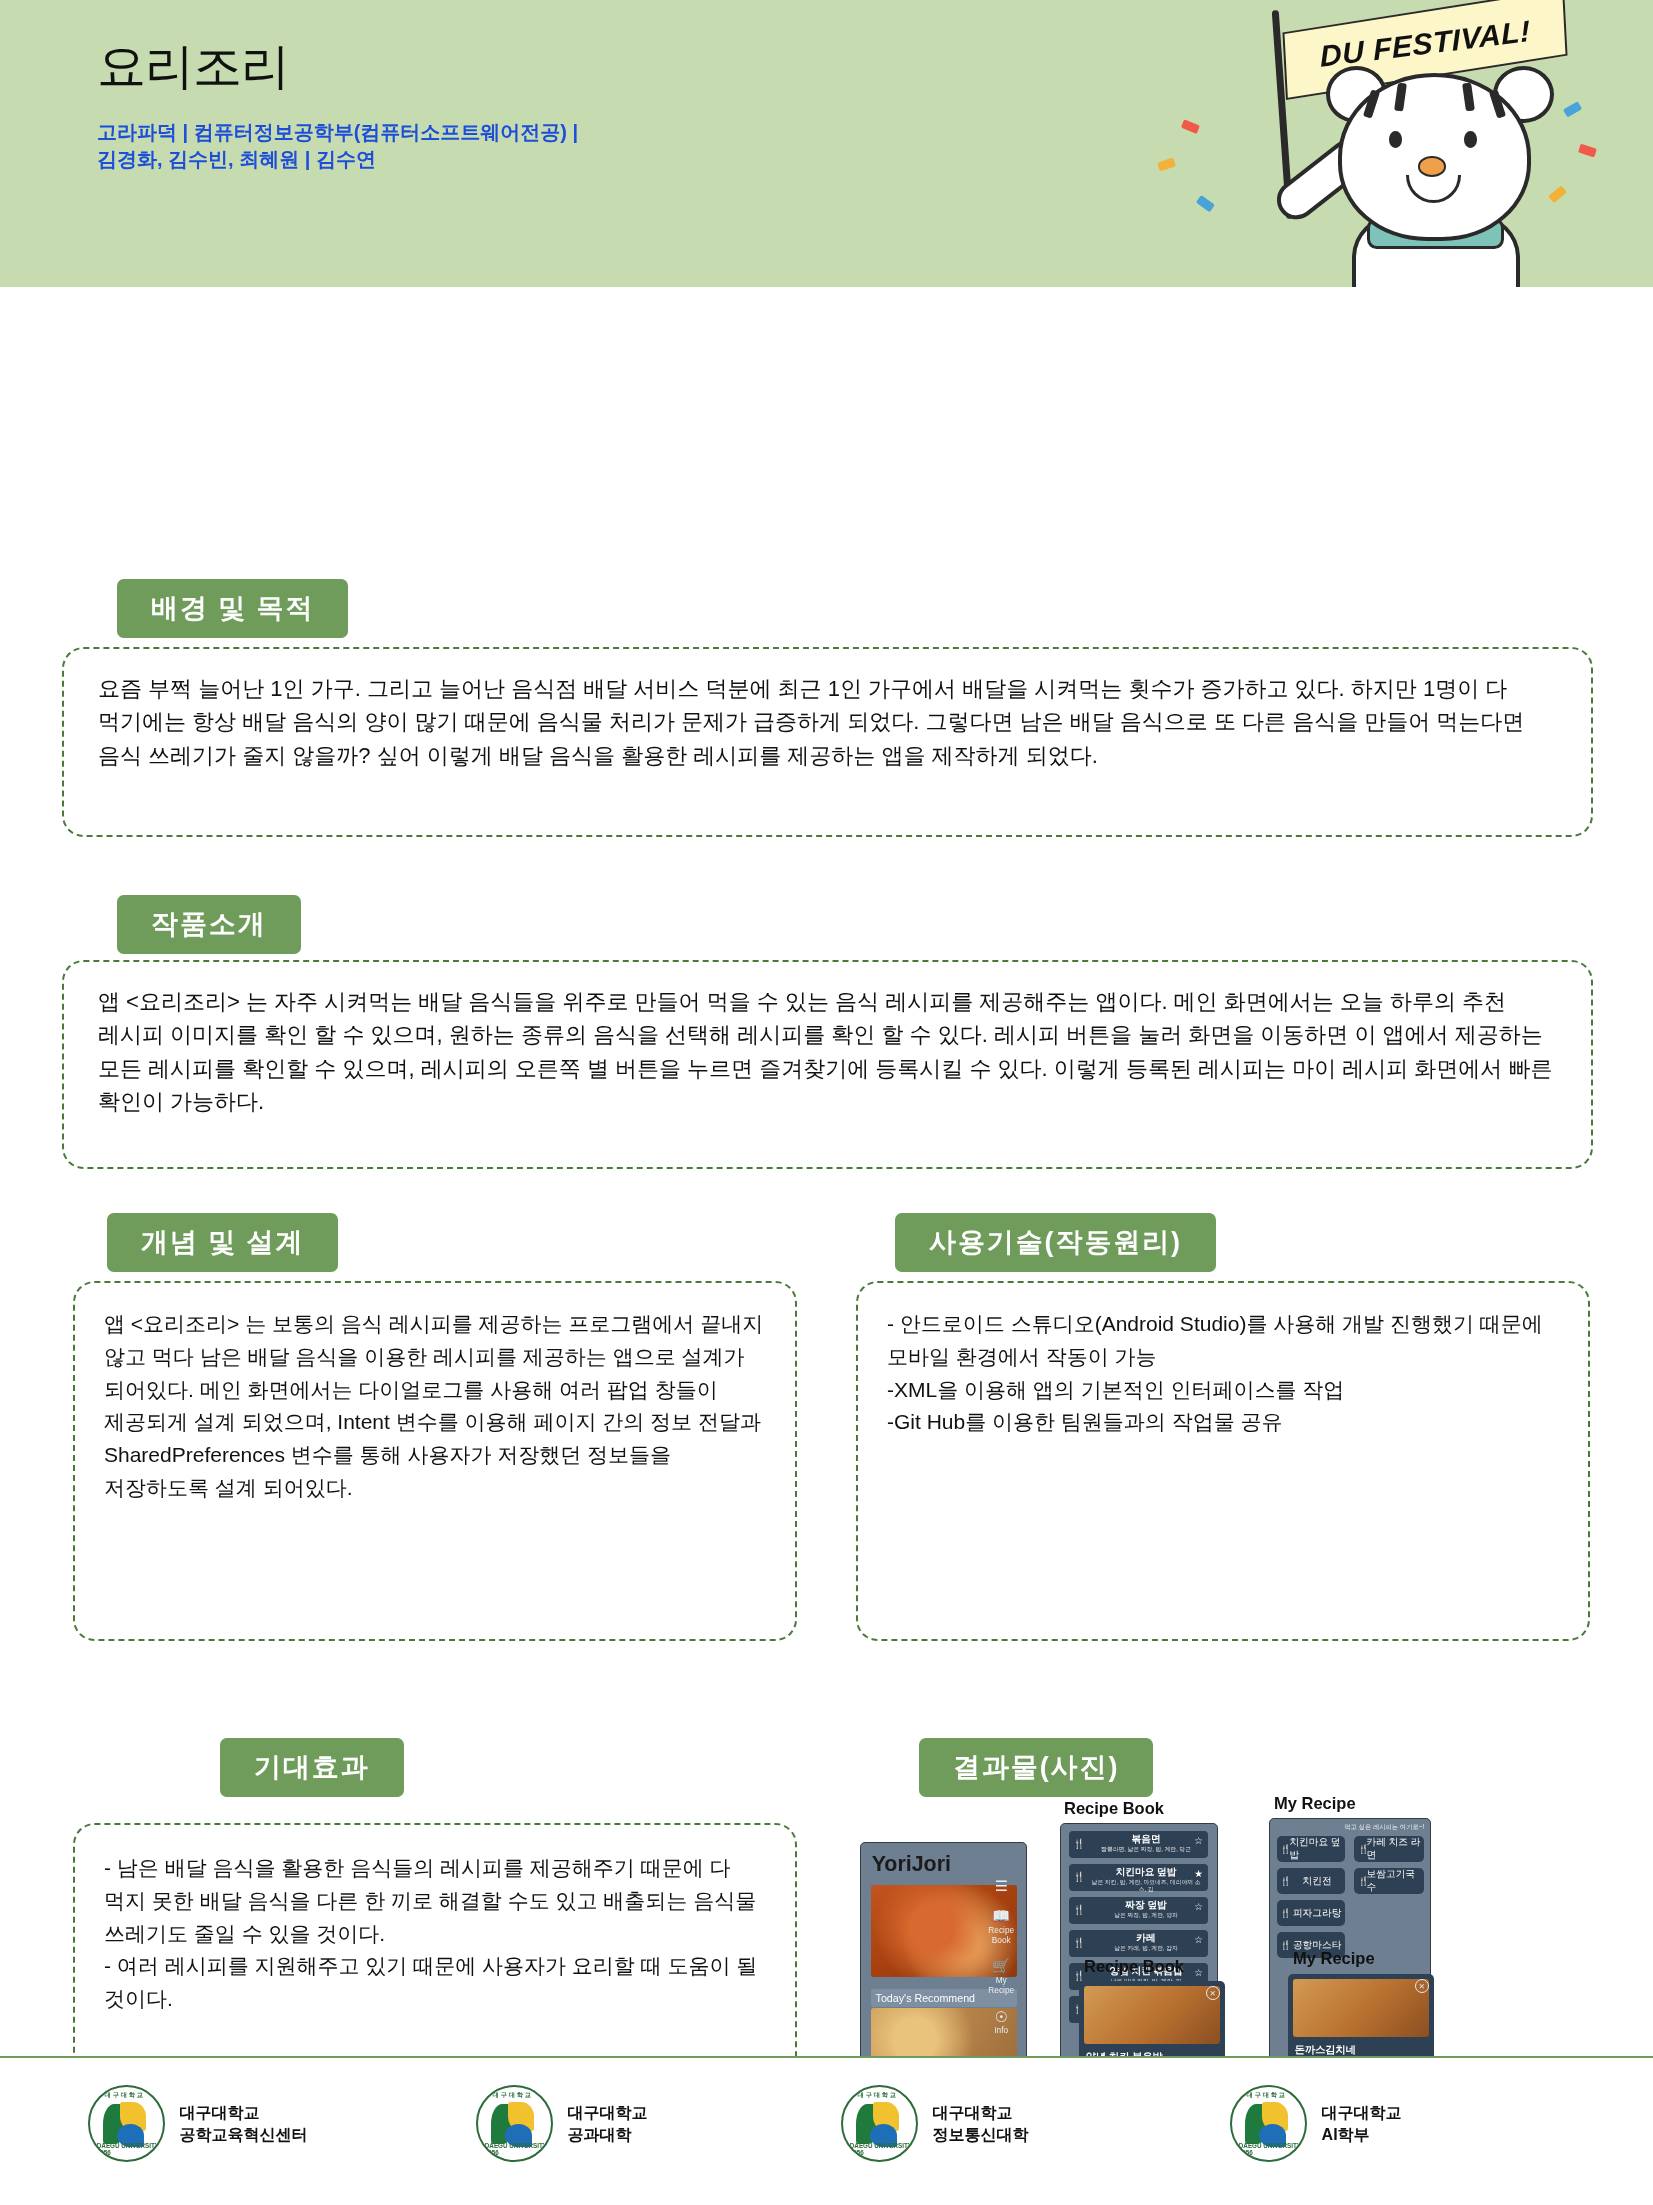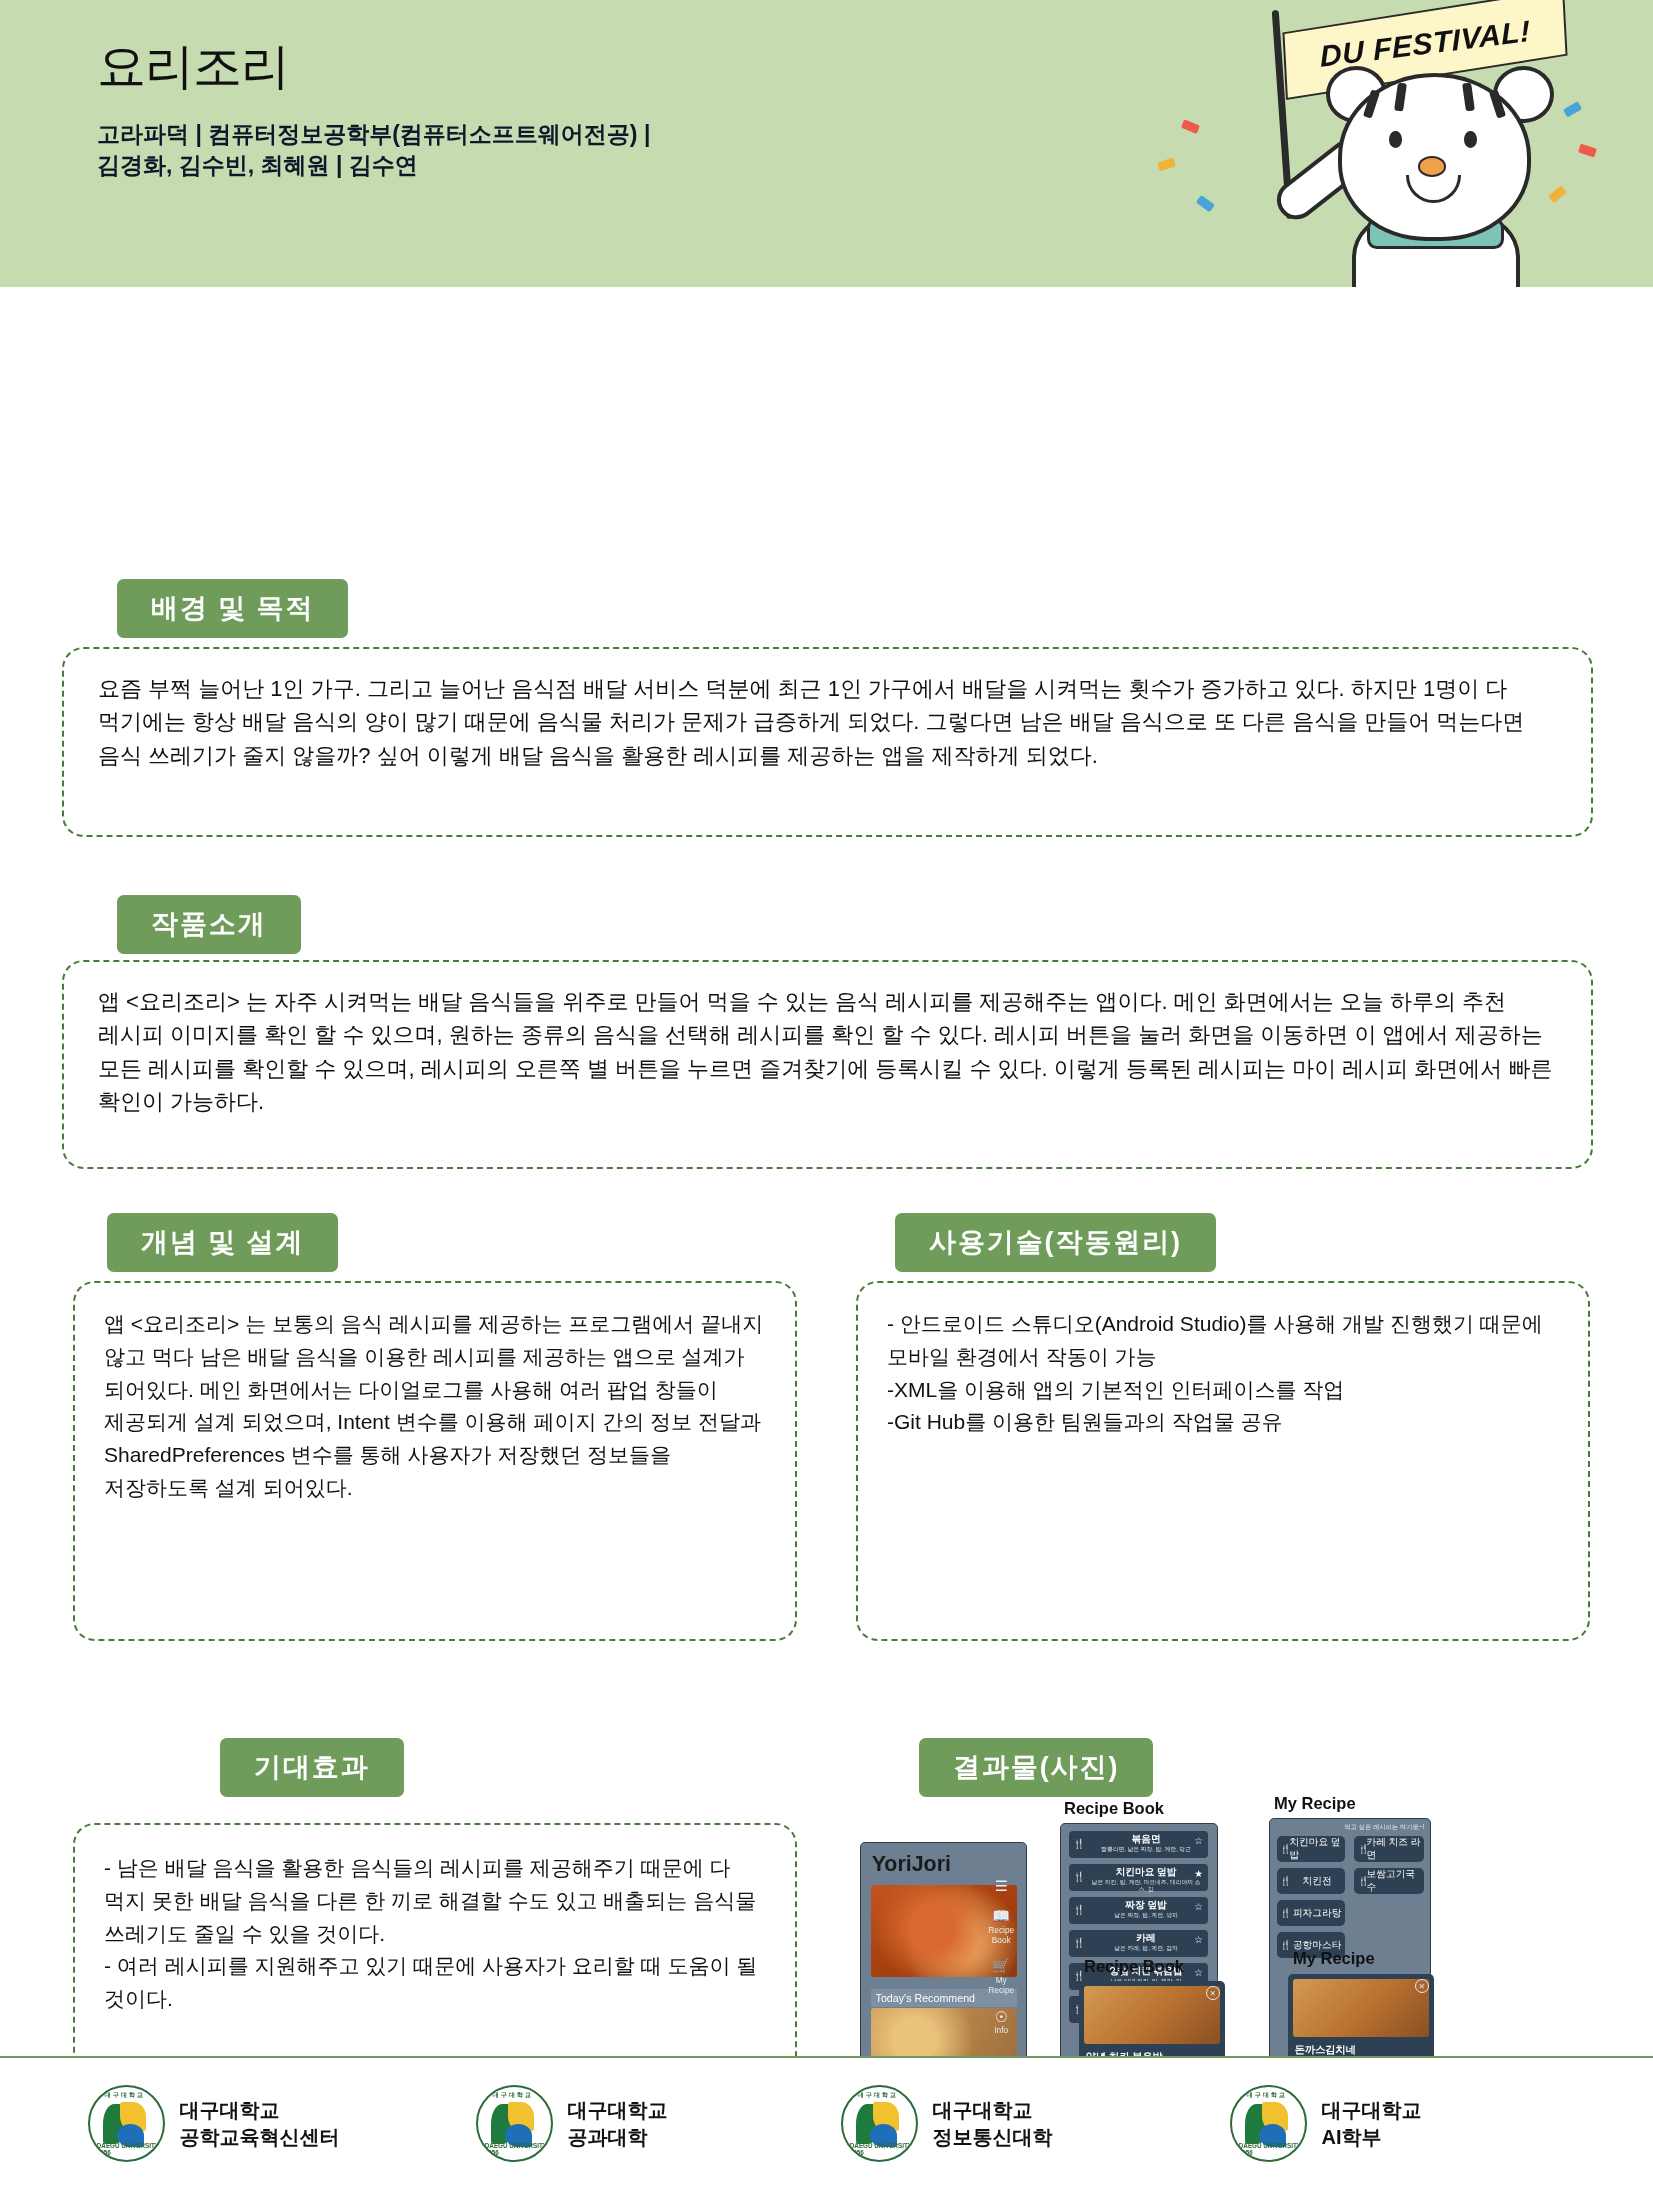--- a/index.html
+++ b/index.html
@@ -31,24 +31,24 @@
     width: 1070px;
   }
   .poster-title {
     font-size: 49px;
     font-weight: normal;
     letter-spacing: -1px;
     margin: 0 0 19.4px 0;
     color: #111;
   }
   .poster-sub {
-    font-size: 23px;
+    font-size: 20px;
     font-weight: bold;
     line-height: 1.35;
-    color: #0f172a;
+    color: #1d4ed8;
     margin: 0;
   }
 
   
   .mascot-wrap {
     position: absolute;
     right: 44px;
     top: 0;
     width: 486px;
     height: 340px;
@@ -373,21 +373,21 @@
   }
   .logo-mark .q1 { left: 12.6px; top: 16.5px; width: 23px; height: 40px; background:#1f7a3d; border-radius: 50% 10% 50% 10%; }
   .logo-mark .q2 { left: 30px; top: 14.6px; width: 26px; height: 29px; background:#f2c12e; border-radius: 10% 50% 10% 50%; }
   .logo-mark .q3 { left: 27px; top: 37px; width: 27px; height: 23px; background:#1e6fb8; border-radius: 50% 50% 10% 50%; }
   .logo-ring-text {
     position: absolute; left: 0; top: 0; width: 100%; height: 100%;
     font-size: 6.3px; color: #2d6b3a;
   }
   .logo-ring-text span { position: absolute; font-weight: bold; }
   .logo-text {
-    font-size: 20px;
+    font-size: 16px;
     font-weight: bold;
     line-height: 1.32;
     color: #111;
     white-space: nowrap;
   }
 </style>
 </head>
 <body>
 
 <div class="header">

